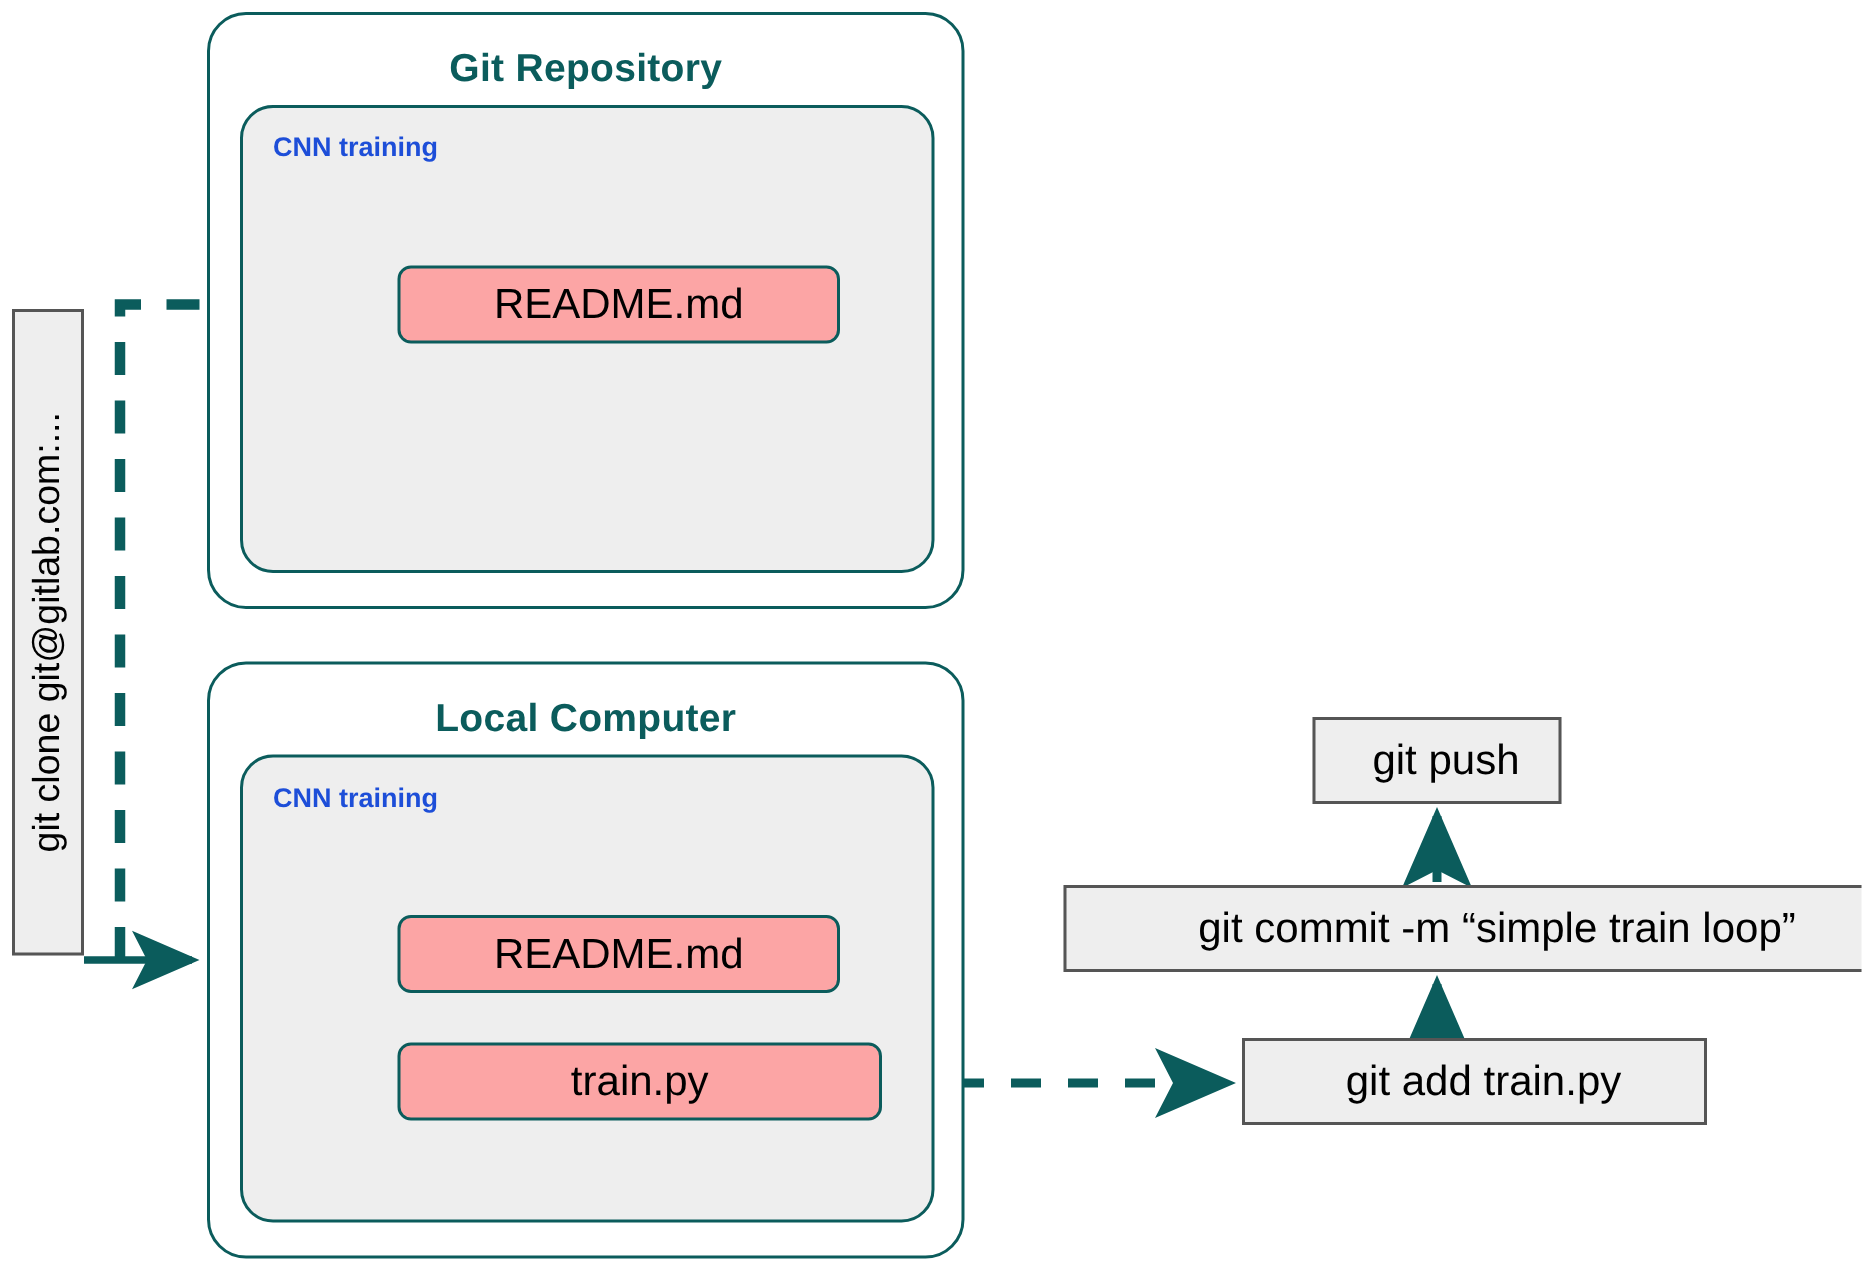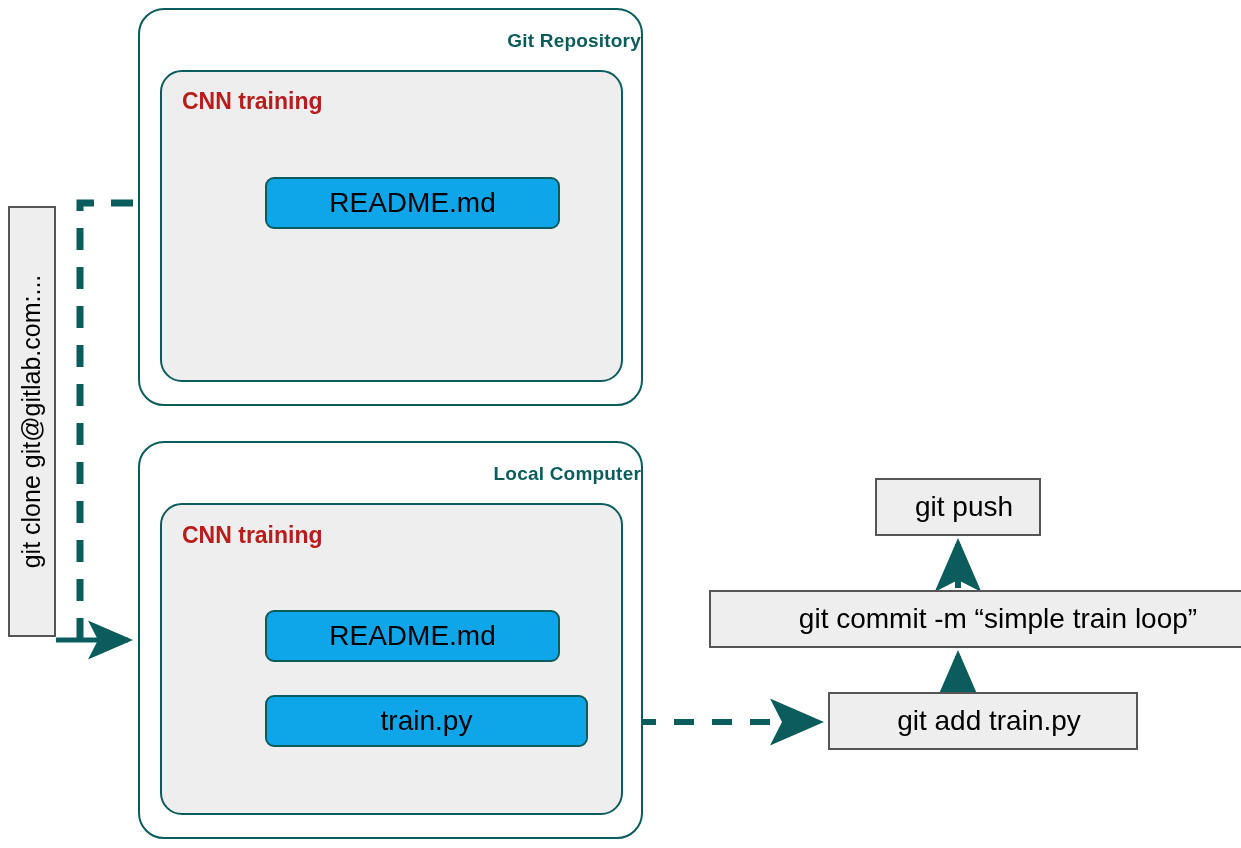--- a/index.html
+++ b/index.html
@@ -39,38 +39,38 @@
   .container-inner {
     position: absolute;
     border: 2px solid #0b5c5c;
     border-radius: 22px;
     background: #eeeeee;
     box-sizing: border-box;
   }
   .container-title {
     position: absolute;
     width: 100%;
-    text-align: right;
+    text-align: center;
     font-weight: bold;
-    font-size: 19px;
+    font-size: 26px;
     color: #0b5c5c;
     letter-spacing: 0.2px;
   }
   .folder-title {
     position: absolute;
     font-weight: bold;
-    font-size: 23px;
-    color: #b91c1c;
+    font-size: 18px;
+    color: #1d4ed8;
     white-space: nowrap;
   }
 
   
   .file-node {
     position: absolute;
-    background: #0ea5e9;
+    background: #fca5a5;
     border: 2px solid #0b5c5c;
     border-radius: 9px;
     box-sizing: border-box;
     display: flex;
     align-items: center;
     justify-content: center;
     font-size: 28px;
     color: #000000;
   }
 

